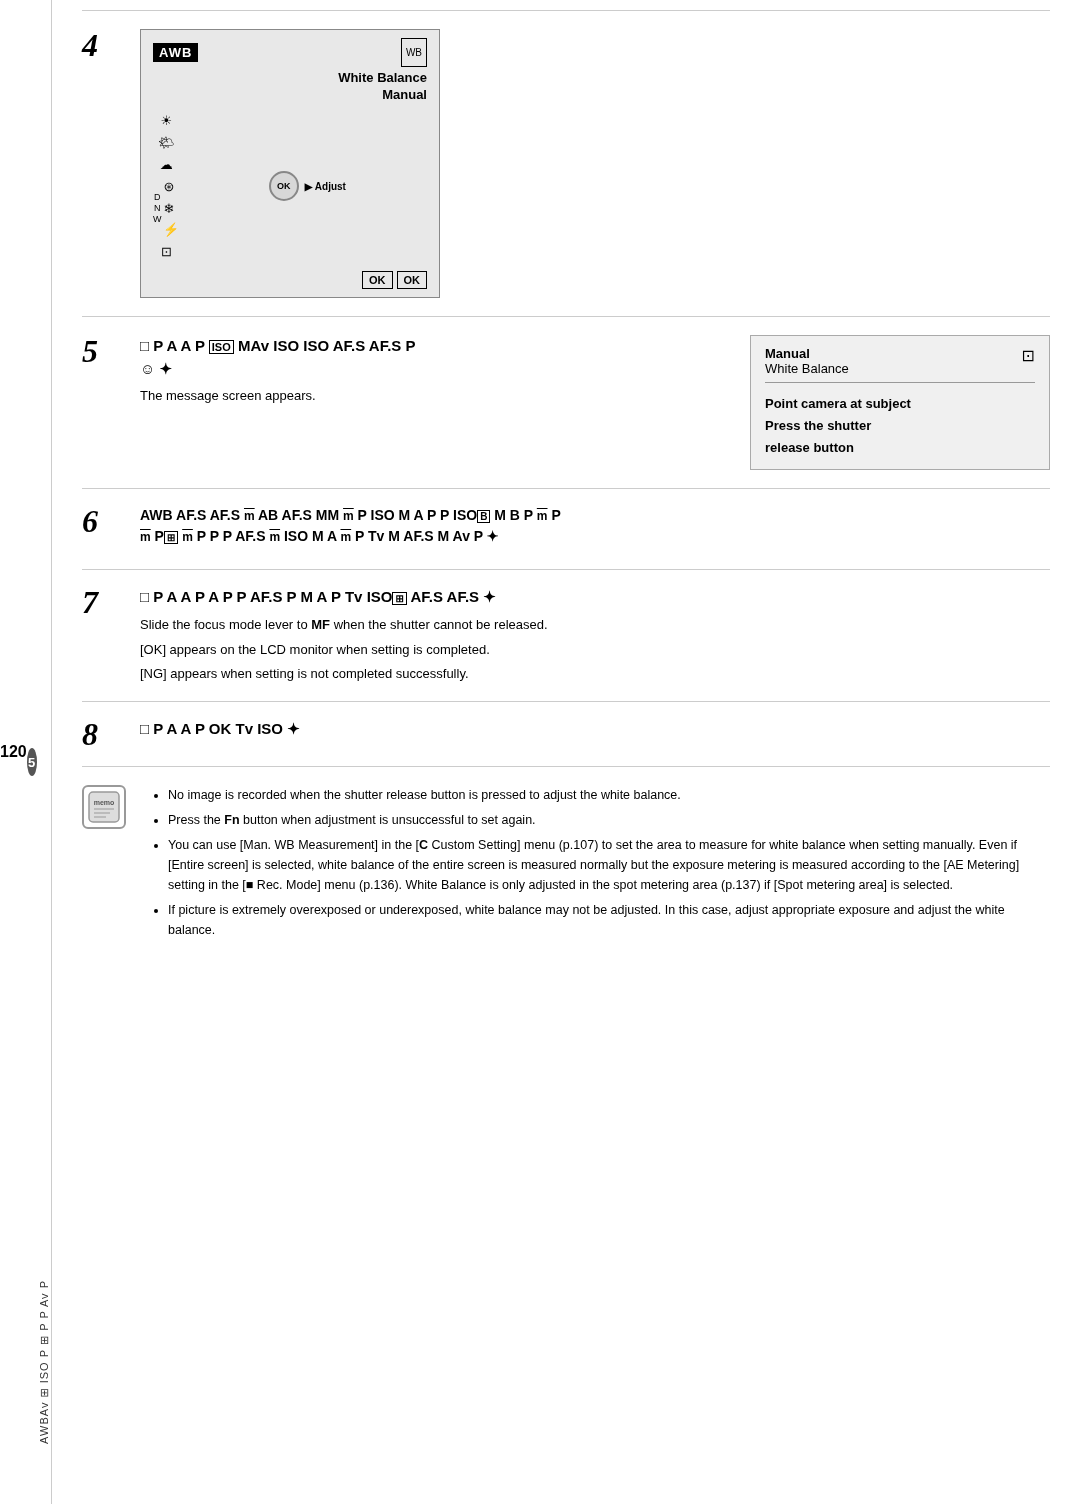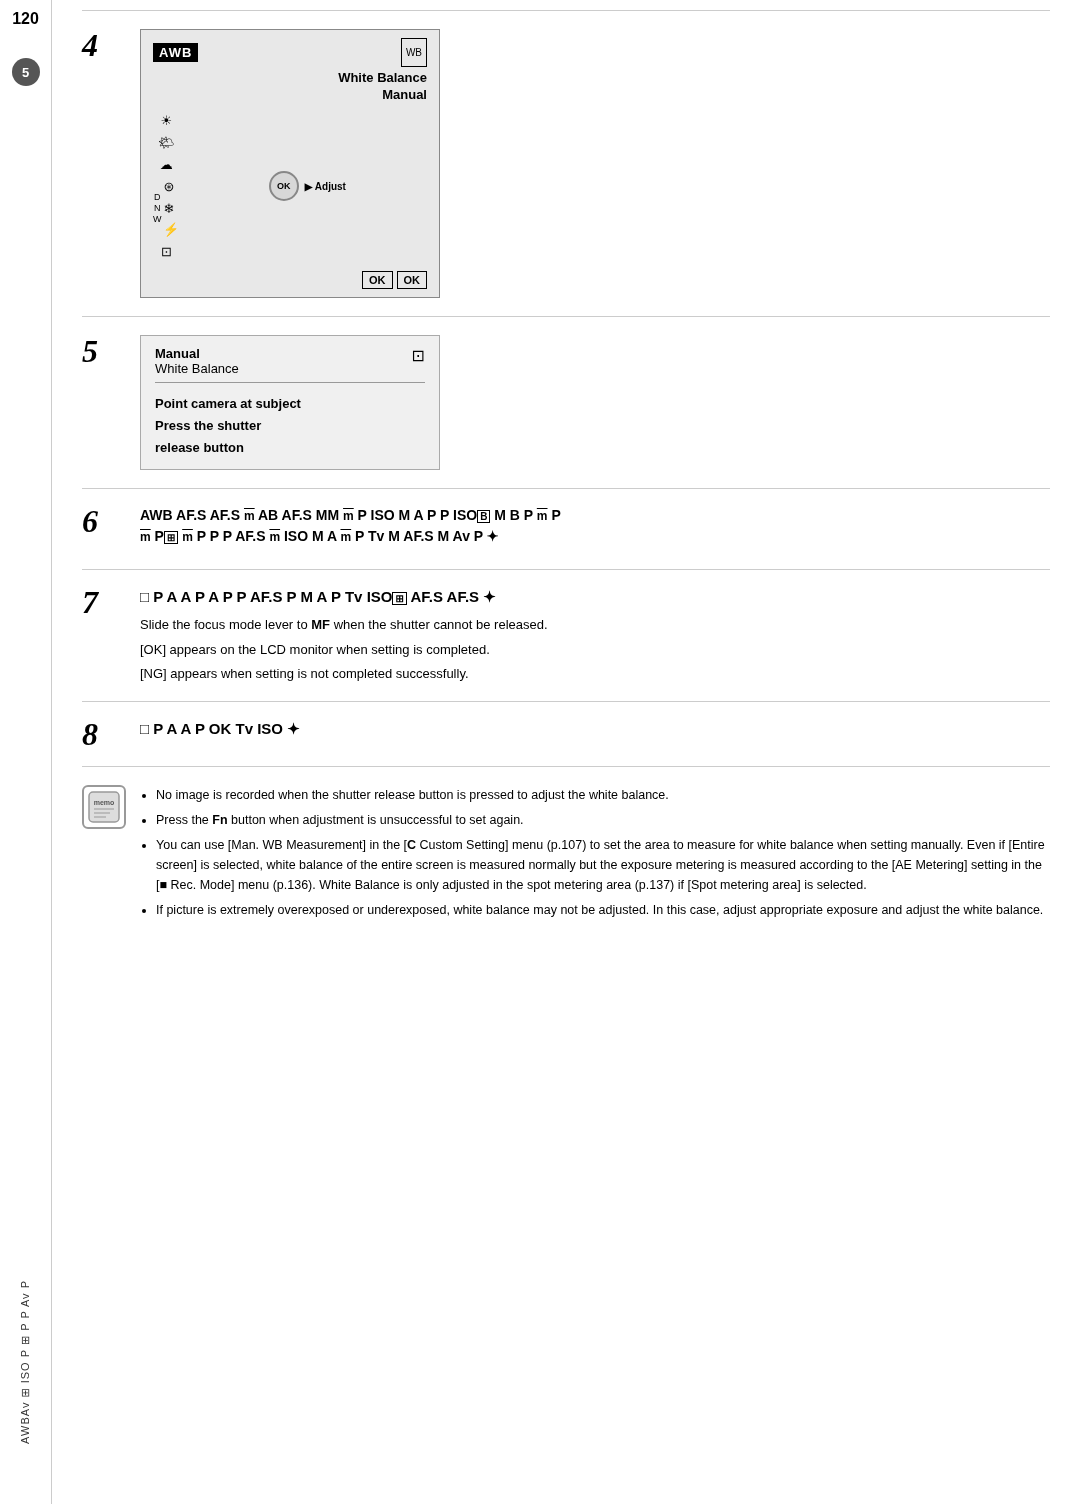--- a/index.html
+++ b/index.html
@@ -16,21 +16,21 @@
     
     .sidebar {
       position: absolute;
       left: 0;
       top: 0;
       width: 52px;
       height: 100%;
       background: #fff;
       border-right: 1px solid #ccc;
       display: flex;
-      flex-direction: column;
+      flex-direction: row;
       align-items: center;
     }
     .page-number {
       font-size: 16px;
       font-weight: bold;
       padding: 10px 0;
       font-family: Arial, sans-serif;
     }
     .sidebar-text {
       writing-mode: vertical-rl;
@@ -240,21 +240,21 @@
       flex-direction: column;
       gap: 1px;
     }
     .memo-content {
       font-size: 12.5px;
       line-height: 1.6;
       color: #000;
     }
     .memo-content ul {
       list-style: disc;
-      margin-left: 16px;
+      margin-left: 28px;
     }
     .memo-content ul li {
       margin-bottom: 5px;
     }
   </style>
 </head>
 <body>
 
 <div class="sidebar">
   <div class="page-number">120</div>
@@ -307,20 +307,27 @@
         <div class="camera-ui-footer">
           <div class="ok-btn">OK</div>
           <div class="ok-btn">OK</div>
         </div>
       </div>
     </div>
   </div>
 
   <div class="step-row">
     <div class="step-number">5</div>
+    <div class="step-content">
+      <div class="step-title">
+        □ P A A P <span style="border:1px solid #000;font-size:11px;padding:0 2px;">ISO</span> MAv <b>ISO</b> ISO AF.S AF.S P<br>
+        ☺ ✦
+      </div>
+      <div class="step-body">The message screen appears.</div>
+    </div>
     <div class="step-right">
       <div class="manual-wb-box">
         <div class="manual-wb-header">
           <div>
             <div style="font-weight:bold;font-size:13px;">Manual</div>
             <div style="font-size:13px;">White Balance</div>
           </div>
           <div class="manual-wb-icon">⊡</div>
         </div>
         <div class="manual-wb-body">

